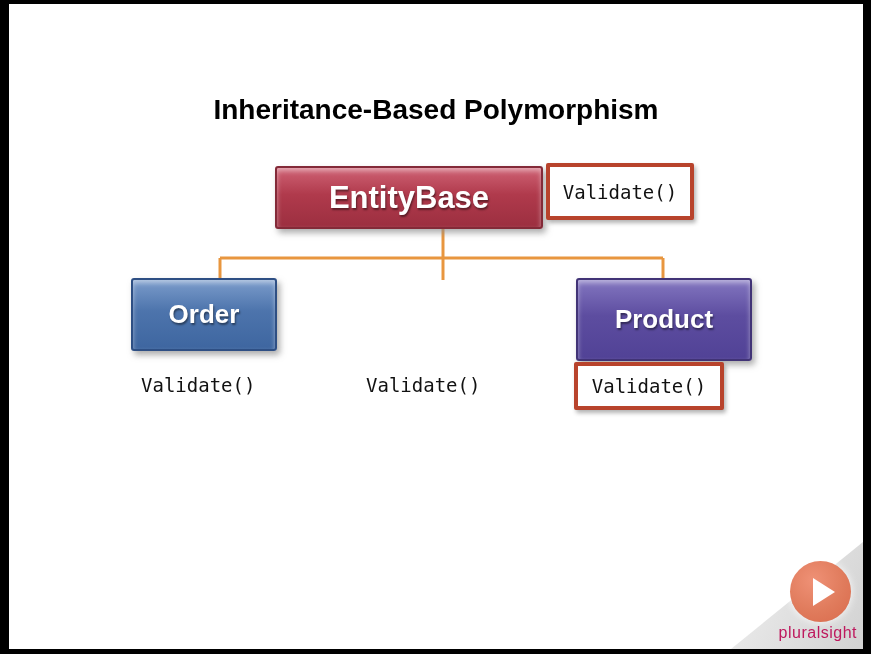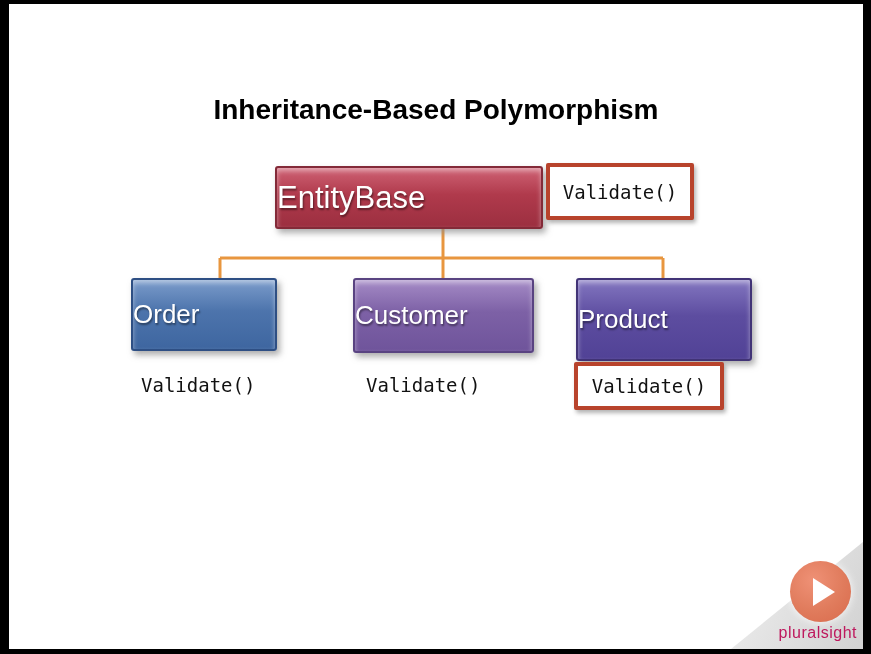--- a/index.html
+++ b/index.html
@@ -8,22 +8,22 @@
 
   .frame { position:relative; width:871px; height:654px; background:#000; overflow:hidden; }
   .slide { position:absolute; left:9px; top:4px; width:854px; height:645px; background:#ffffff; overflow:hidden; }
 
   .title {
     position:absolute; top:46px; left:0; width:100%;
     text-align:center; font-size:28px; font-weight:bold; color:#000000;margin-top:44px;
   }
 
   .node {
-    position:absolute; display:flex; align-items:center; justify-content:flex-start;
-    color:#ffffff; font-weight:normal; border-radius:3px;
+    position:absolute; display:flex; align-items:center; justify-content:center;
+    color:#ffffff; font-weight:bold; border-radius:3px;
     text-shadow:1px 2px 2px rgba(0,0,0,0.45);
   }
   .node-parent {
     left:266px; top:162px; width:268px; height:63px; font-size:31px;
     background:linear-gradient(#cf6274 0%, #b03a4c 45%, #9c2f40 100%);
     border:2px solid #832a38;
     box-shadow: inset 0 3px 5px rgba(255,255,255,0.45), 3px 4px 6px rgba(140,140,140,0.7);
   }
   .node-order {
     left:122px; top:274px; width:146px; height:73px; font-size:26px;
@@ -109,23 +109,20 @@
     </div>
 
     <div class="method-box method-parent-box">
       <span class="code">Validate()</span>
     </div>
 
     <div class="node node-order">
       <span>Order</span>
     </div>
 
-    <div class="node node-customer">
-      <span>Customer</span>
-    </div>
 
     <div class="node node-product">
       <span>Product</span>
     </div>
 
     <div class="code method-plain method-order">Validate()</div>
 
     <div class="code method-plain method-customer">Validate()</div>
 
     <div class="method-box method-product-box">

